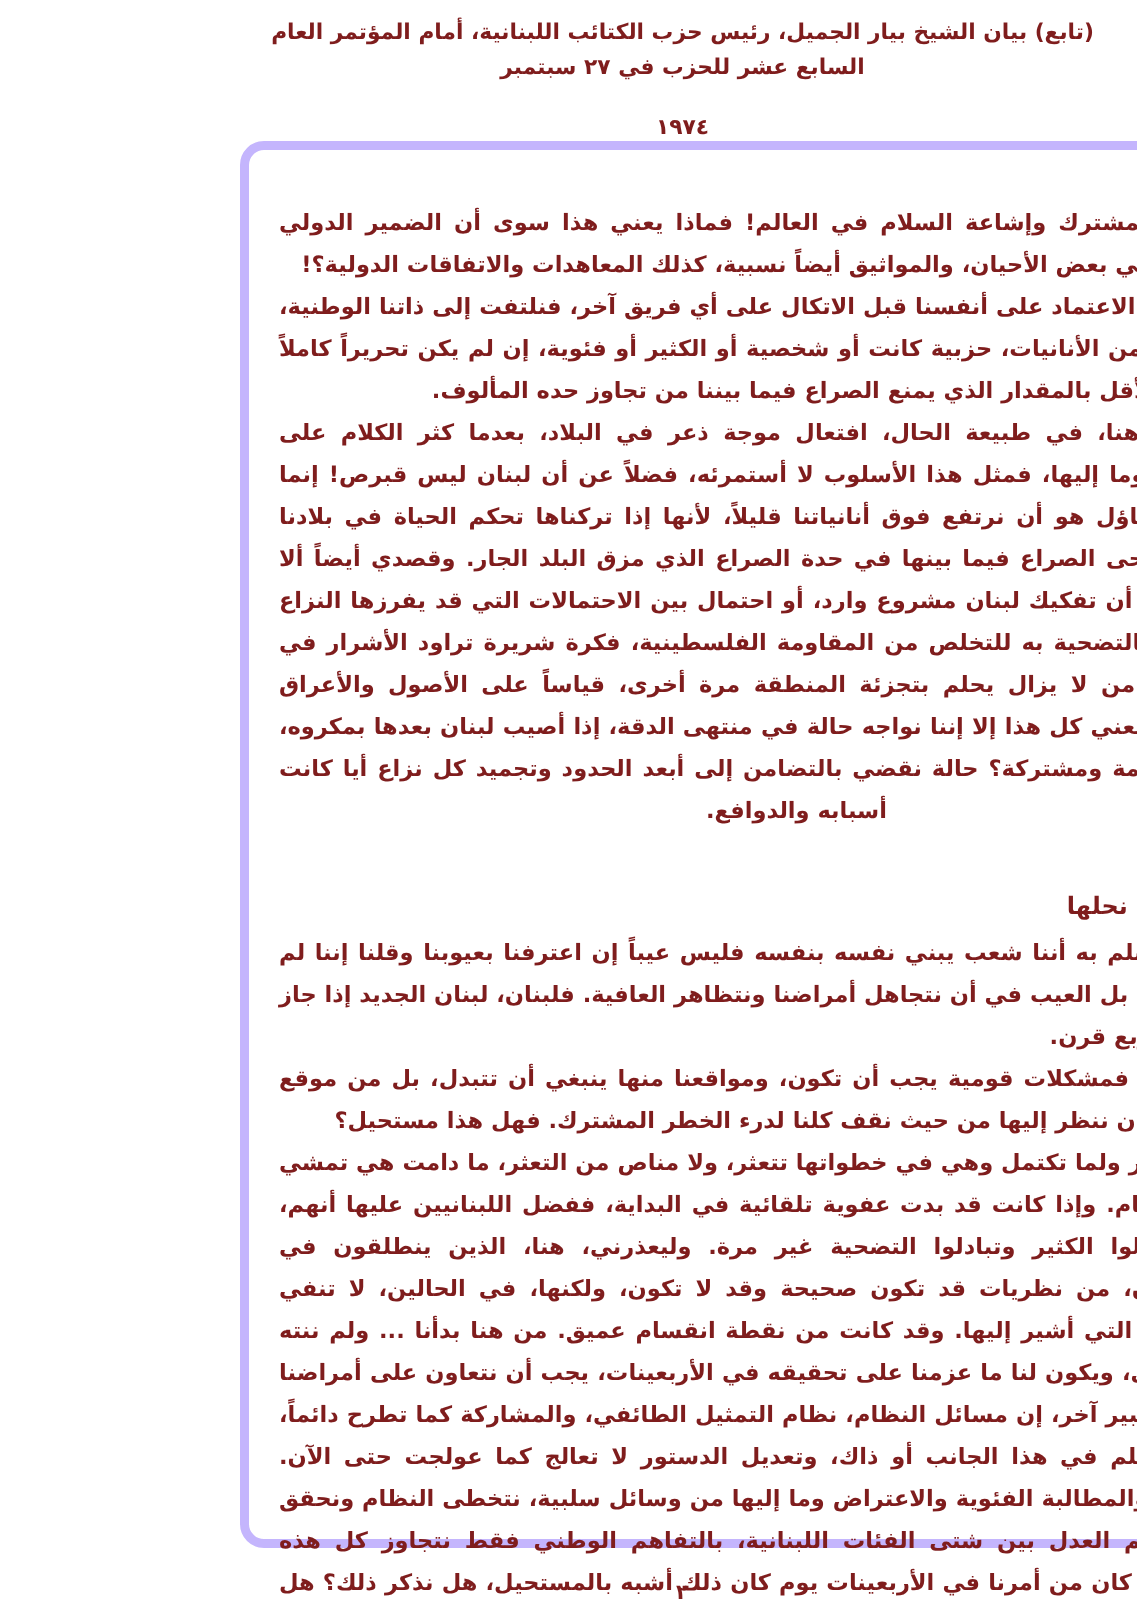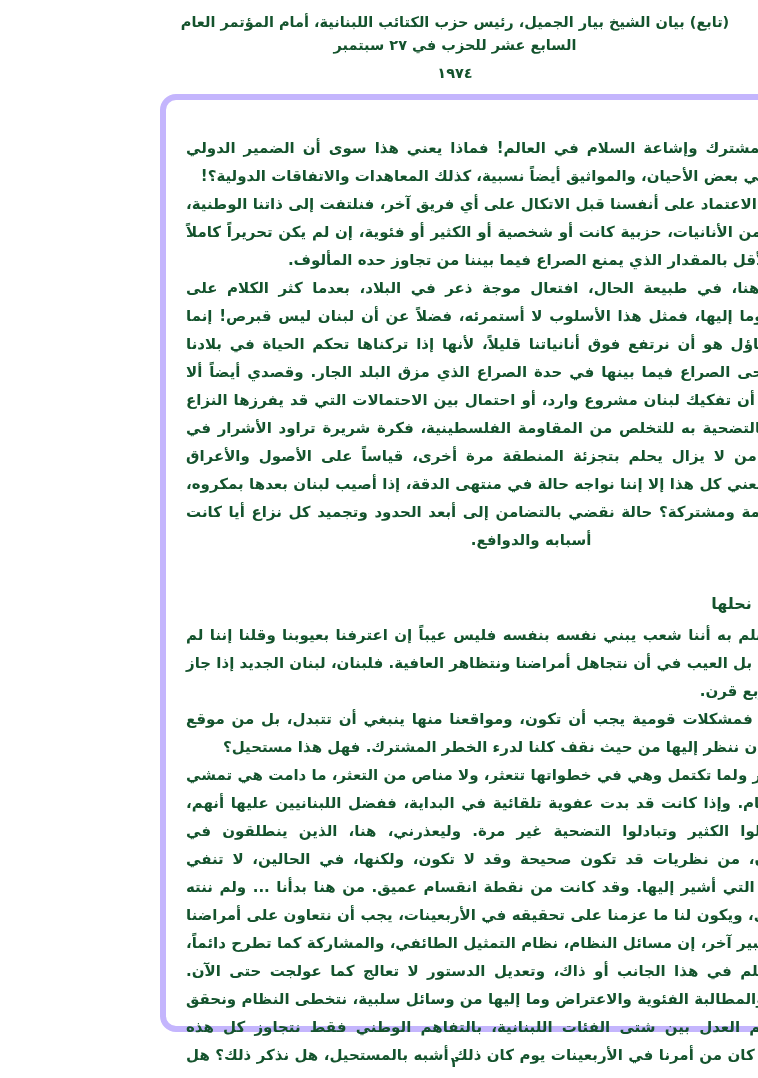--- a/index.html
+++ b/index.html
@@ -3,35 +3,35 @@
 <meta charset="utf-8">
 <style>
   html, body { margin:0; padding:0; background:#ffffff; }
   .page {
     position:relative;
     width:606px; height:1078px;
     background:#ffffff;
     font-family:"DejaVu Sans", sans-serif;
     direction:rtl;
     overflow:hidden;
-    color:#14532d;
+    color:#7f1d1d;
   }
   .header {
     padding-top:11px;
     text-align:center;
     font-weight:bold;
   }
   .header .title-line1 {
     font-size:14.5px;
     line-height:23px;
     padding:0 14px;
   }
   .header .title-line2 {
     font-size:14.5px;
-    margin-top:8px;
+    margin-top:20px;
   }
   .header .source-line {
     font-size:12.5px;
     margin-top:12px;
   }
   .green-box {
     position:absolute;
     top:94px; left:8px;
     width:742px; height:938px;
     box-sizing:border-box;

